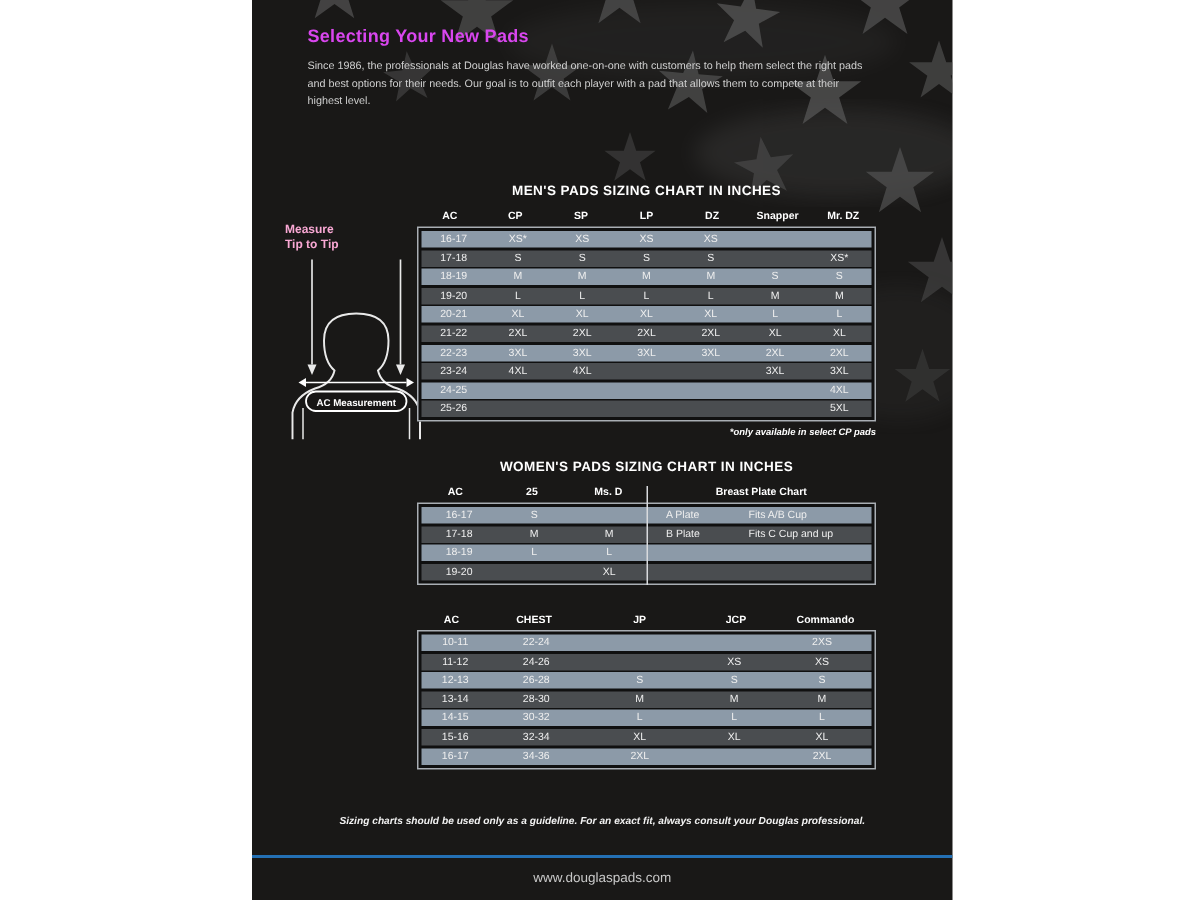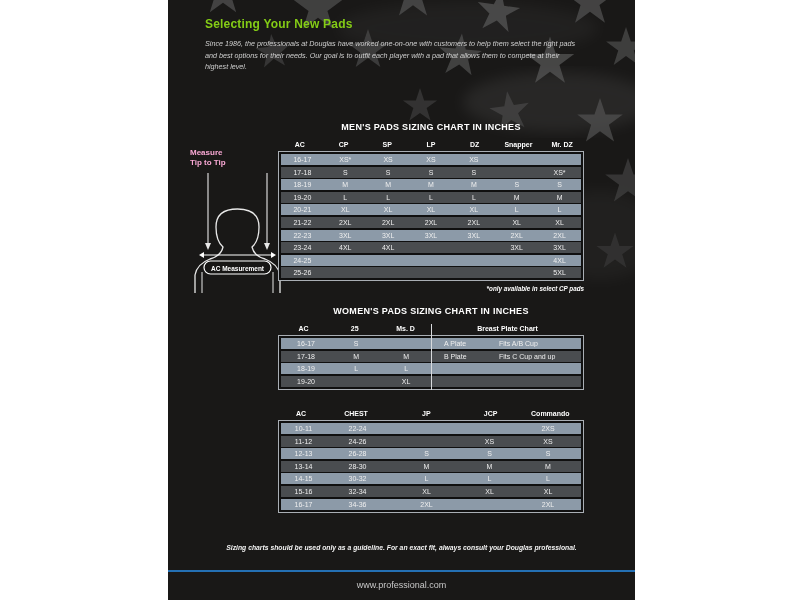--- a/index.html
+++ b/index.html
@@ -4,22 +4,22 @@
 <style>
   html,body{margin:0;padding:0;background:#ffffff;width:800px;height:600px;
     font-family:"Liberation Sans",sans-serif;position:relative;}
   .page{position:absolute;left:168px;top:0;width:467px;height:600px;
     background:#191817;overflow:hidden;}
   .texture{position:absolute;left:0;top:0;width:467px;height:600px;z-index:0;}
   .content{position:absolute;inset:0;z-index:1;}
 
   
   .intro{position:absolute;left:37px;top:17px;width:400px;}
-  .intro h1{margin:0 0 7px 0;font-size:12px;font-weight:bold;color:#84cc16;letter-spacing:.2px;}
-  .intro p{margin:0 0 11px 0;font-size:7.2px;line-height:1.6;color:#cfcfcf;white-space:pre-line;font-style:italic;}
+  .intro h1{margin:0 0 7px 0;font-size:12px;font-weight:bold;color:#d946ef;letter-spacing:.2px;}
+  .intro p{margin:0 0 11px 0;font-size:7.2px;line-height:1.6;color:#cfcfcf;white-space:pre-line;}
 
   
   .figure{position:absolute;left:22px;top:148px;width:95px;text-align:left;color:#f9a8d4;}
   .figure .cap{font-size:8px;font-weight:bold;line-height:1.3;white-space:pre-line;}
   .figure svg{display:block;margin-top:2px;}
 
   
   .chart{position:absolute;width:306px;left:110px;}
   .chart h2{margin:0 0 9px 0;font-size:9px;line-height:10px;font-weight:bold;color:#ffffff;
     text-align:center;letter-spacing:.3px;}
@@ -323,16 +323,16 @@
               <span></span>
               <span>2XL</span>
             </div>
           </div>
 
       </div>
     </div>
 
     <div class="disclaimer">Sizing charts should be used only as a guideline. For an exact fit, always consult your Douglas professional.</div>
     <div class="footline"></div>
-    <div class="site">www.professional.com</div>
+    <div class="site">www.douglaspads.com</div>
 
   </div>
 </div>
 
 </body></html>

